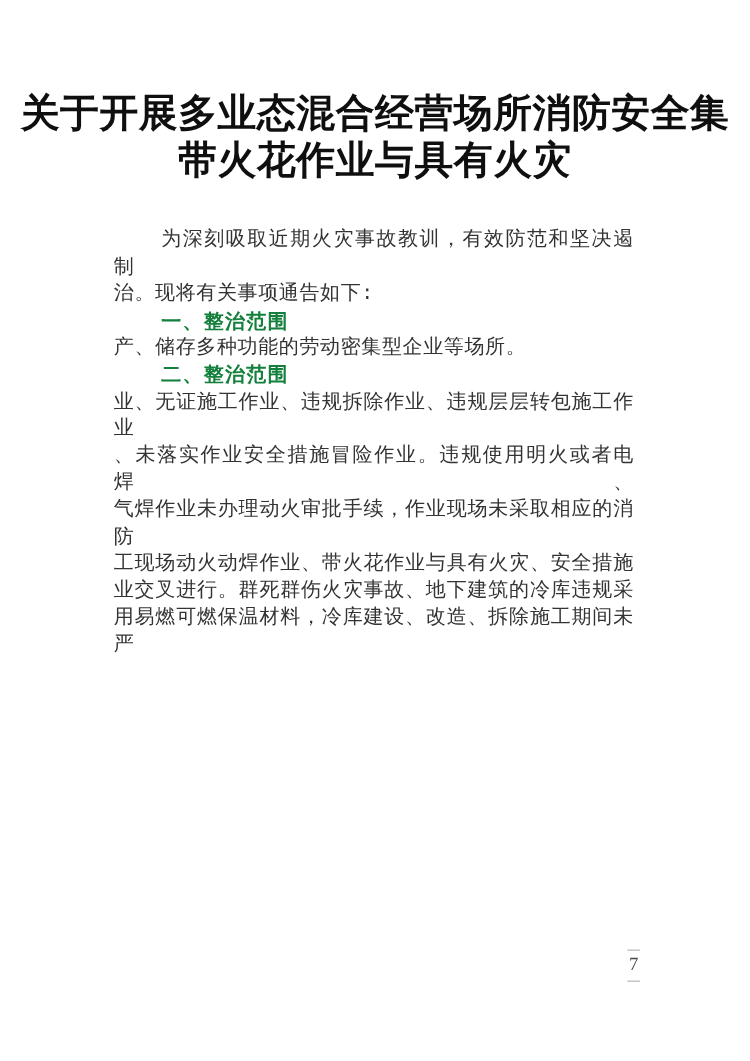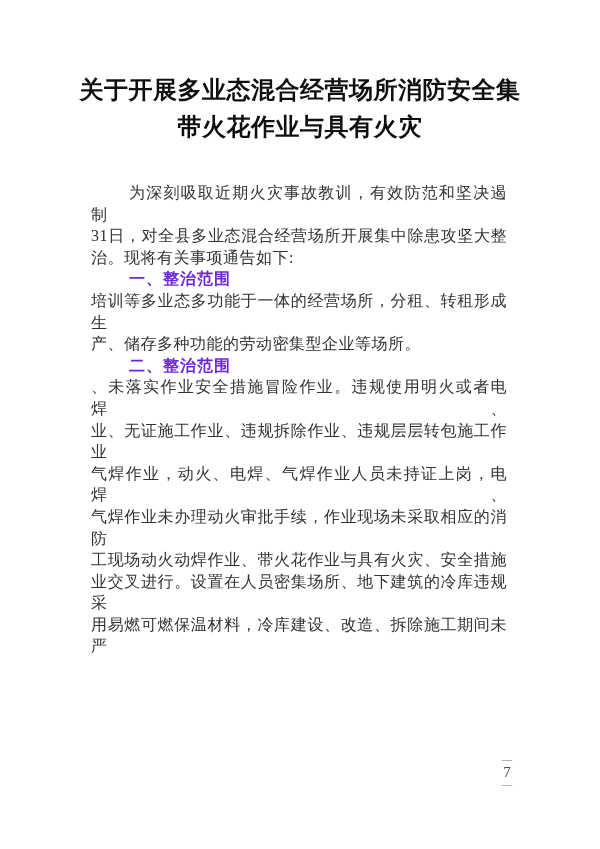--- a/index.html
+++ b/index.html
@@ -9,48 +9,49 @@
     width: 600px;
     height: 849px;
     background: #ffffff;
     overflow: hidden;
     font-family: "Liberation Serif", serif;
   }
   .doc-title {
     margin-top: 72px;
     text-align: center;
     font-weight: bold;
-    font-size: 24px;
+    font-size: 31px;
     line-height: 37px;
     color: #0f0f0f;
     letter-spacing: 0.5px;
     font-family: "Liberation Serif", serif;
   }
   .doc-body {
     position: absolute;
     left: 91px;
     top: 182px;
     width: 416px;
     font-size: 16px;
     line-height: 21.6px;
     color: #333333;
     font-family: "Liberation Serif", serif;
   }
   .doc-body .line {
     text-align: justify;
     text-align-last: justify;
     letter-spacing: 0.5px;
     white-space: normal;
+    font-family: Liberation Mono, monospace;
   }
   .doc-body .line.first { text-indent: 38px; }
   .doc-body .line.last  { text-align-last: left; }
   .doc-body .heading {
     font-family: "Liberation Sans", sans-serif;
     font-weight: bold;
-    color: #6d28d9;
+    color: #15803d;
     text-indent: 38px;
     letter-spacing: 1px;
   }
   .page-number {
     position: absolute;
     left: 494px;
     top: 756px;
     width: 26px;
     display: flex;
     flex-direction: column;
@@ -73,32 +74,29 @@
 
 <div class="page">
 
   <div class="doc-title">
     <div>关于开展多业态混合经营场所消防安全集</div>
     <div>带火花作业与具有火灾</div>
   </div>
 
   <div class="doc-body">
       <div class="line first">为深刻吸取近期火灾事故教训，有效防范和坚决遏制</div>
-      <div class="line">31日，对全县多业态混合经营场所开展集中除患攻坚大整</div>
       <div class="line last">治。现将有关事项通告如下:</div>
       <div class="heading">一、整治范围</div>
-      <div class="line">培训等多业态多功能于一体的经营场所，分租、转租形成生</div>
       <div class="line last">产、储存多种功能的劳动密集型企业等场所。</div>
       <div class="heading">二、整治范围</div>
+      <div class="line">业、无证施工作业、违规拆除作业、违规层层转包施工作业</div>
       <div class="line">、未落实作业安全措施冒险作业。违规使用明火或者电焊、</div>
-      <div class="line">业、无证施工作业、违规拆除作业、违规层层转包施工作业</div>
-      <div class="line">气焊作业，动火、电焊、气焊作业人员未持证上岗，电焊、</div>
       <div class="line">气焊作业未办理动火审批手续，作业现场未采取相应的消防</div>
       <div class="line">工现场动火动焊作业、带火花作业与具有火灾、安全措施</div>
-      <div class="line">业交叉进行。设置在人员密集场所、地下建筑的冷库违规采</div>
+      <div class="line">业交叉进行。群死群伤火灾事故、地下建筑的冷库违规采</div>
       <div class="line">用易燃可燃保温材料，冷库建设、改造、拆除施工期间未严</div>
     </div>
 
   <div class="page-number">
     <span class="dash">—</span>
     <span class="num">7</span>
     <span class="dash">—</span>
   </div>
 
 </div>

